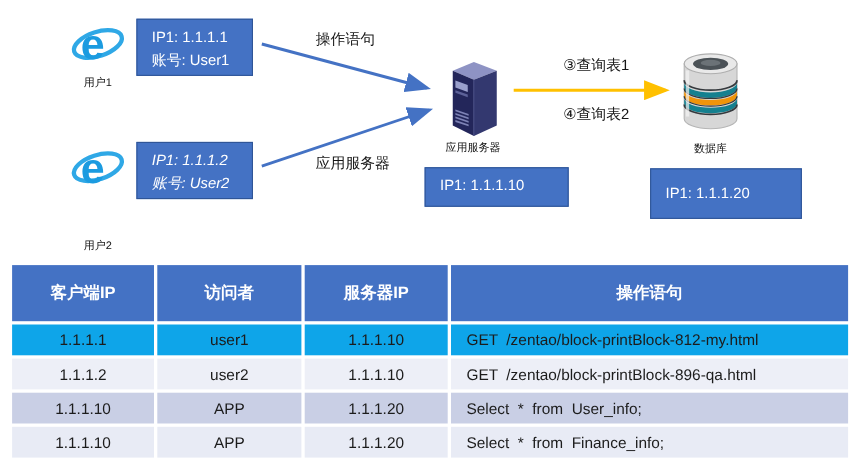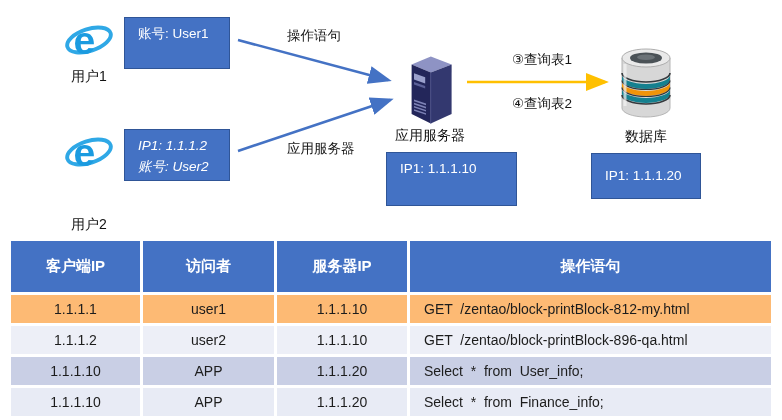--- a/index.html
+++ b/index.html
@@ -2,41 +2,41 @@
 <html><head>
 <meta charset="utf-8">
 <style>
   html,body{margin:0;padding:0;background:#fff;}
   .stage{
     position:relative;width:782px;height:420px;background:#ffffff;overflow:hidden;
     font-family:"Liberation Sans","DejaVu Sans",sans-serif;color:#1a1a1a;
   }
   .abs{position:absolute;}
   
-  .node-label{font-size:14px;color:#111;text-align:center;white-space:nowrap;}
+  .node-label{font-size:10px;color:#111;text-align:center;white-space:nowrap;}
   .info-box{
     background:#4472c4;border:1px solid #2f5597;color:#fff;
     font-size:13.5px;line-height:1.55;padding:6px 0 6px 13px;box-sizing:border-box;
   }
   .info-box .line{white-space:pre;}
   .arrow-label{font-size:13.5px;color:#161616;white-space:nowrap;}
   .arrows-svg{position:absolute;left:0;top:0;width:782px;height:232px;pointer-events:none;}
   
   table.log{
     border-collapse:separate;border-spacing:3px;table-layout:fixed;width:766px;
   }
   table.log th{
     background:#4472c4;color:#ffffff;font-size:15px;font-weight:bold;
     height:29px;text-align:center;padding:11px;
   }
   table.log td{
     font-size:14px;color:#1c1c1c;height:28px;text-align:center;padding:0;
   }
   table.log td.op{text-align:left;padding-left:14px;white-space:pre;margin-left:32px;}
-  table.log tr:nth-child(1) td{background:#fdba74;}
+  table.log tr:nth-child(1) td{background:#0ea5e9;}
   table.log tr:nth-child(2) td{background:#edeff7;}
   table.log tr:nth-child(3) td{background:#c9cfe5;}
   table.log tr:nth-child(4) td{background:#e8ebf5;}
 </style>
 </head>
 <body>
 
 <div class="stage">
 
   <svg class="arrows-svg">
@@ -56,20 +56,21 @@
   <div class="abs" style="left:64px;top:12px;width:50px;height:56px;">
     <svg viewBox="0 0 64 64" width="50" height="56">
       <g transform="rotate(-18 32 32)">
         <ellipse cx="32" cy="32" rx="29" ry="14" fill="none" stroke="#2fa8e6" stroke-width="5"></ellipse>
       </g>
       <text x="12" y="50" font-size="50" font-weight="bold" fill="#1b9be0" font-family="'Liberation Sans','DejaVu Sans',sans-serif">e</text>
     </svg>
   </div>
   <div class="abs node-label" style="left:58px;top:68px;width:62px;">用户1</div>
   <div class="abs info-box" style="left:124px;top:17px;width:106px;height:52px;">
+    <div class="line">IP1: 1.1.1.1</div>
     <div class="line">账号: User1</div>
   </div>
 
   <div class="abs" style="left:64px;top:124px;width:50px;height:56px;">
     <svg viewBox="0 0 64 64" width="50" height="56">
       <g transform="rotate(-18 32 32)">
         <ellipse cx="32" cy="32" rx="29" ry="14" fill="none" stroke="#2fa8e6" stroke-width="5"></ellipse>
       </g>
       <text x="12" y="50" font-size="50" font-weight="bold" fill="#1b9be0" font-family="'Liberation Sans','DejaVu Sans',sans-serif">e</text>
     </svg>
@@ -95,21 +96,21 @@
       <g fill="#7d82b5">
         <polygon points="15,62 30,67 30,69 15,64"></polygon>
         <polygon points="15,66 30,71 30,73 15,68"></polygon>
         <polygon points="15,70 30,75 30,77 15,72"></polygon>
         <polygon points="15,74 30,79 30,81 15,76"></polygon>
       </g>
       <line x1="36" y1="28" x2="36" y2="92" stroke="#4a4f8a" stroke-width="1"></line>
     </svg>
   </div>
   <div class="abs node-label" style="left:384px;top:127px;width:92px;">应用服务器</div>
-  <div class="abs info-box" style="left:386px;top:152px;width:131px;height:54px;">
+  <div class="abs info-box" style="left:386px;top:152px;width:131px;height:36px;">
     <div class="line">IP1: 1.1.1.10</div>
   </div>
 
   <div class="abs" style="left:616px;top:46px;width:60px;height:76px;">
     <svg viewBox="0 0 60 72" width="60" height="76">
       <path d="M6 10 L6 60 A24 9 0 0 0 54 60 L54 10 Z" fill="#d7d7d7"></path>
       <path d="M6 10 L6 60 A24 9 0 0 0 54 60 L54 10 Z" fill="none" stroke="#b5b5b5" stroke-width="1"></path>
       <path d="M6 27 a24 9 0 0 0 48 0 l0 5 a24 9 0 0 1 -48 0 z" fill="#15808f"></path>
       <path d="M6 34 a24 9 0 0 0 48 0 l0 5 a24 9 0 0 1 -48 0 z" fill="#f0940a"></path>
       <path d="M6 41 a24 9 0 0 0 48 0 l0 5 a24 9 0 0 1 -48 0 z" fill="#15808f"></path>
@@ -117,21 +118,21 @@
       <path d="M6 32.5 a24 9 0 0 0 48 0" fill="none" stroke="#35393d" stroke-width="1.2"></path>
       <path d="M6 39.5 a24 9 0 0 0 48 0" fill="none" stroke="#35393d" stroke-width="1.2"></path>
       <path d="M6 47 a24 9 0 0 0 48 0" fill="none" stroke="#35393d" stroke-width="1.6"></path>
       <ellipse cx="30" cy="10" rx="24" ry="9" fill="#e9e9e9" stroke="#aeaeae" stroke-width="1"></ellipse>
       <ellipse cx="30" cy="10" rx="16" ry="5.6" fill="#4b5257"></ellipse>
       <ellipse cx="30" cy="9.2" rx="9" ry="2.8" fill="#6b7277"></ellipse>
       <path d="M9 16 L9 58" stroke="#f4f4f4" stroke-width="3" opacity="0.7"></path>
     </svg>
   </div>
   <div class="abs node-label" style="left:614px;top:128px;width:64px;">数据库</div>
-  <div class="abs info-box" style="left:591px;top:153px;width:110px;height:46px;display:flex;align-items:center;">
+  <div class="abs info-box" style="left:591px;top:153px;width:138px;height:46px;display:flex;align-items:center;">
     <div class="line">IP1: 1.1.1.20</div>
   </div>
 
   <div class="abs" style="left:8px;top:238px;">
     <table class="log">
       <colgroup>
           <col style="width:129px">
           <col style="width:131px">
           <col style="width:130px">
           <col>

